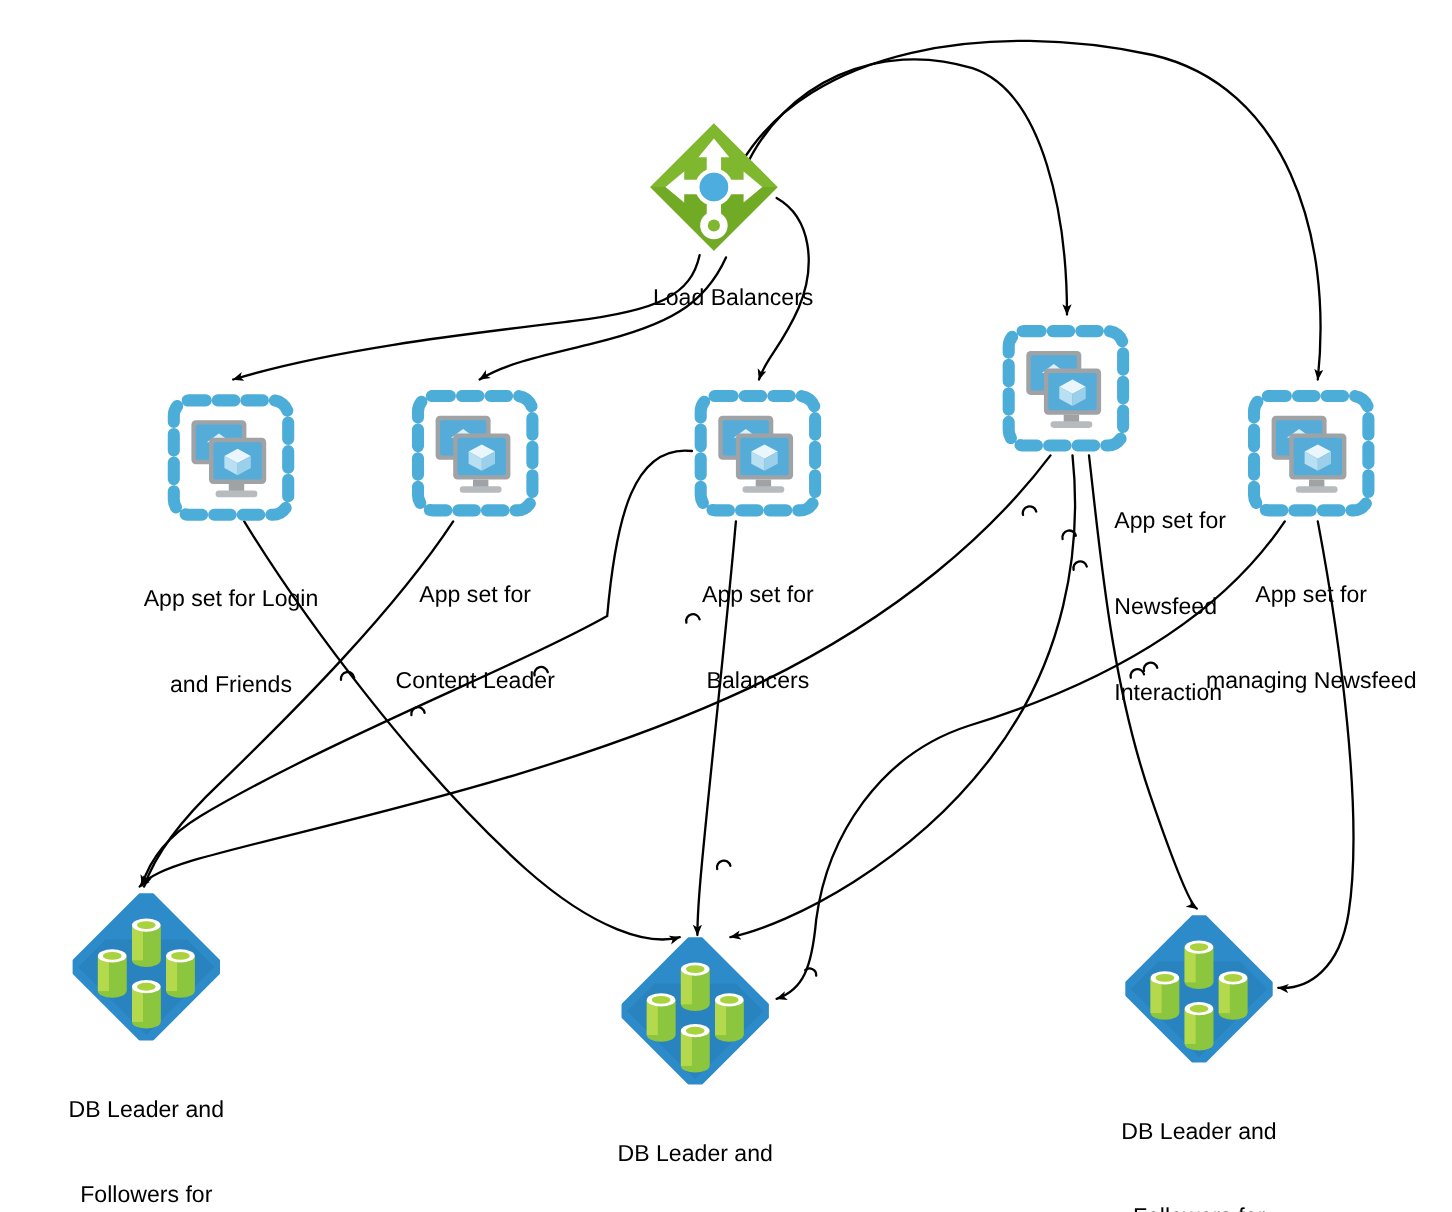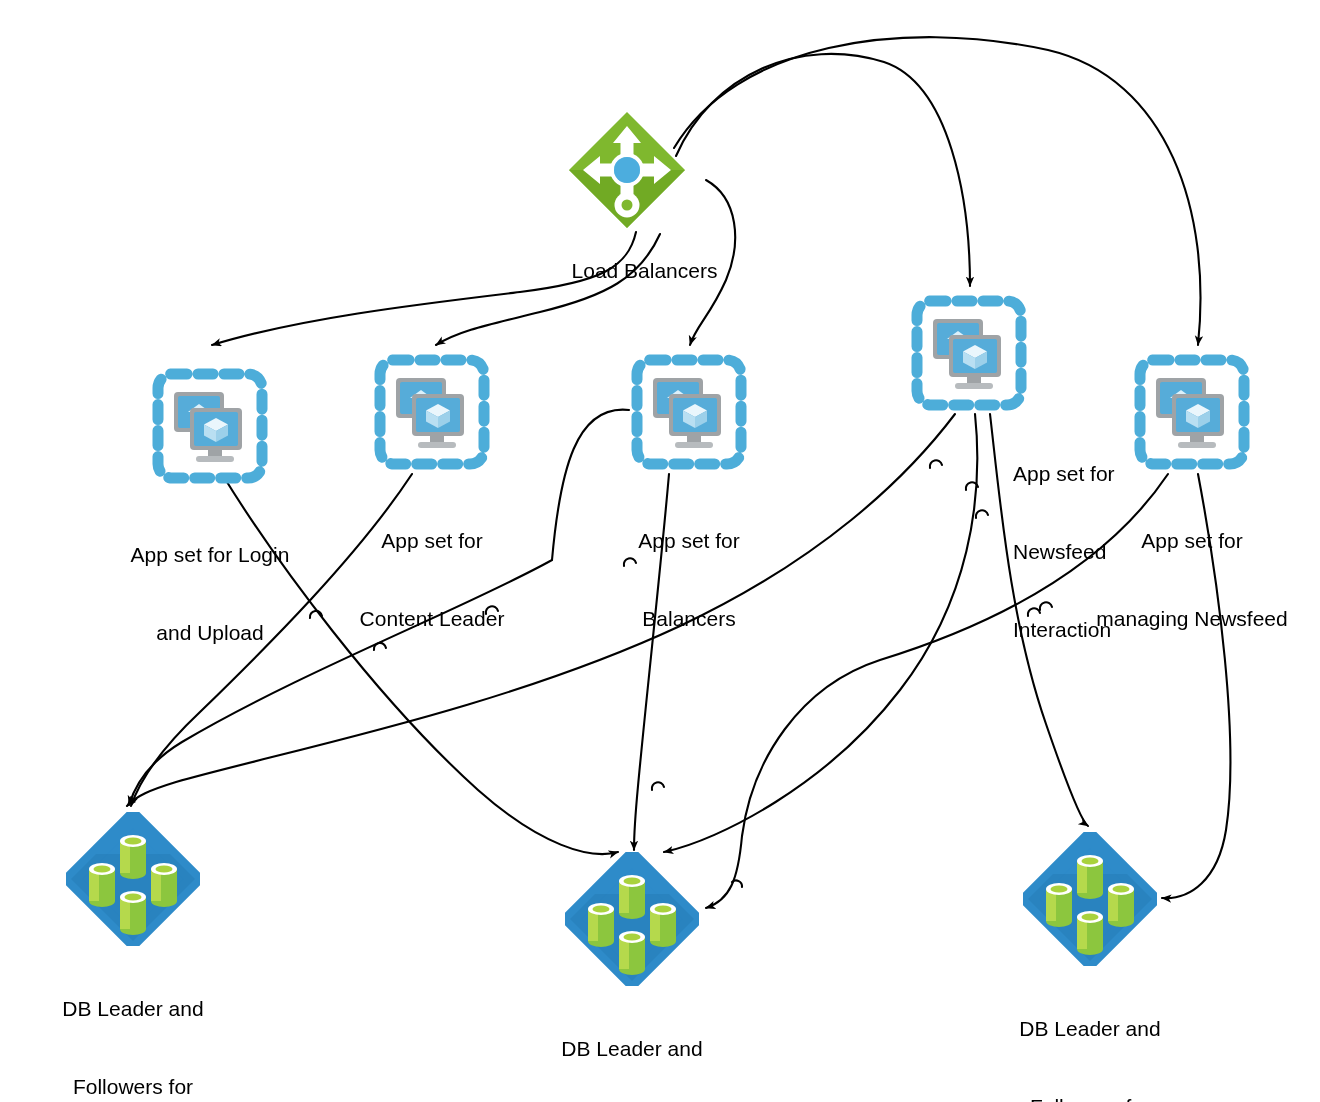--- a/index.html
+++ b/index.html
@@ -81,21 +81,21 @@
         <path d="M 966,490 a 6,6 0 0 1 12,-3"></path>
         <path d="M 976,518 a 6,6 0 0 1 12,-3"></path>
         <path d="M 1028,616 a 6,6 0 0 1 12,-3"></path>
         <path d="M 1040,610 a 6,6 0 0 1 12,-3"></path>
         <path d="M 652,790 a 6,6 0 0 1 12,-3"></path>
         <path d="M 732,882 a 6,6 0 0 1 10,5"></path>
       </g>
     </g>
   </svg>
 
-  <div class="node" style="left:567px;top:110px;width:120px;height:120px;">
+  <div class="node" style="left:589px;top:110px;width:120px;height:120px;">
     <svg class="icon" width="120" height="120" viewBox="0 0 120 120">
       <g>
         <path d="M60 2 L118 60 L60 118 L2 60 Z" fill="#7FB82E"></path>
         <path d="M118 60 L60 118 L2 60 L60 60 Z" fill="#6CA621" opacity="0.75"></path>
 
         <path d="M60 16 L74 33 L66.5 33 L66.5 52 L53.5 52 L53.5 33 L46 33 Z" fill="#ffffff"></path>
         <path d="M16 60 L33 46 L33 53.5 L52 53.5 L52 66.5 L33 66.5 L33 74 Z" fill="#ffffff"></path>
         <path d="M104 60 L87 74 L87 66.5 L68 66.5 L68 53.5 L87 53.5 L87 46 Z" fill="#ffffff"></path>
 
         <rect x="53.5" y="66" width="13" height="25" fill="#ffffff"></rect>
@@ -105,21 +105,21 @@
         <circle cx="60" cy="60" r="17" fill="#ffffff"></circle>
         <circle cx="60" cy="60" r="13" fill="#3DA5DC"></circle>
         <path d="M60 47 a13 13 0 0 1 0 26 a13 13 0 0 1 0 -26 Z" fill="#59B4E0" opacity="0.55"></path>
       </g>
     </svg>
     <div class="caption" style="top:122px;">
       <span>Load Balancers</span>
     </div>
   </div>
 
-  <div class="node" style="left:150px;top:366px;width:120px;height:120px;">
+  <div class="node" style="left:150px;top:356px;width:120px;height:120px;">
     <svg class="icon" width="120" height="120" viewBox="0 0 120 120">
       <g fill="none" stroke="#4DADD9" stroke-width="11" stroke-linecap="round" stroke-dasharray="15 11">
         <rect x="8" y="8" width="104" height="104" rx="14" ry="14"></rect>
       </g>
       <g>
         <rect x="24" y="26" width="50" height="40" rx="4" fill="#9FA3A6"></rect>
         <rect x="28" y="30" width="42" height="32" rx="2" fill="#56ACD9"></rect>
         <path d="M49 38 L60 46 L38 46 Z" fill="#DCF0FA"></path>
         <rect x="40" y="42" width="52" height="42" rx="4" fill="#9FA3A6"></rect>
         <rect x="44" y="46" width="44" height="34" rx="2" fill="#56ACD9"></rect>
@@ -127,21 +127,21 @@
           <path d="M66 52 L78 58.5 L66 65 L54 58.5 Z" fill="#EAF6FC"></path>
           <path d="M54 58.5 L66 65 L66 76 L54 69.5 Z" fill="#B9DFF2"></path>
           <path d="M78 58.5 L66 65 L66 76 L78 69.5 Z" fill="#9CD0EA"></path>
         </g>
         <rect x="58" y="84" width="14" height="8" fill="#9FA3A6"></rect>
         <rect x="46" y="90" width="38" height="6" rx="3" fill="#B7BBBE"></rect>
       </g>
     </svg>
     <div class="caption" style="top:124px;">
       <div>App set for Login</div>
-      <div>and Upload</div>
+      <div>and Friends</div>
     </div>
   </div>
 
   <div class="node" style="left:372px;top:352px;width:120px;height:120px;">
     <svg class="icon" width="120" height="120" viewBox="0 0 120 120">
       <g fill="none" stroke="#4DADD9" stroke-width="11" stroke-linecap="round" stroke-dasharray="15 11">
         <rect x="8" y="8" width="104" height="104" rx="14" ry="14"></rect>
       </g>
       <g>
         <rect x="24" y="26" width="50" height="40" rx="4" fill="#9FA3A6"></rect>

